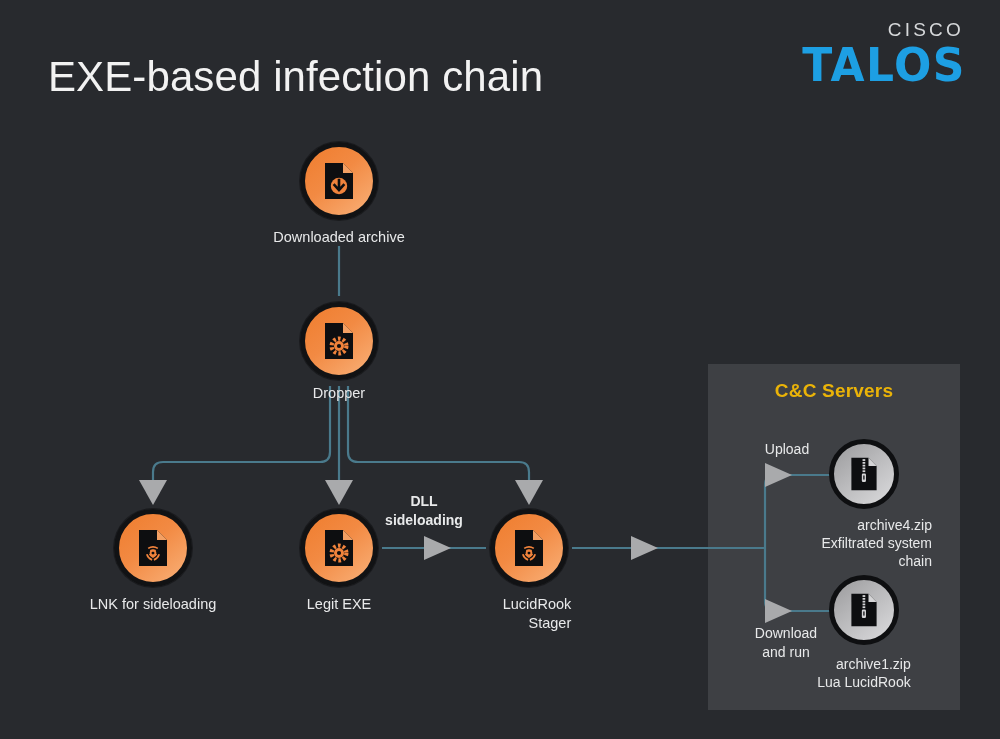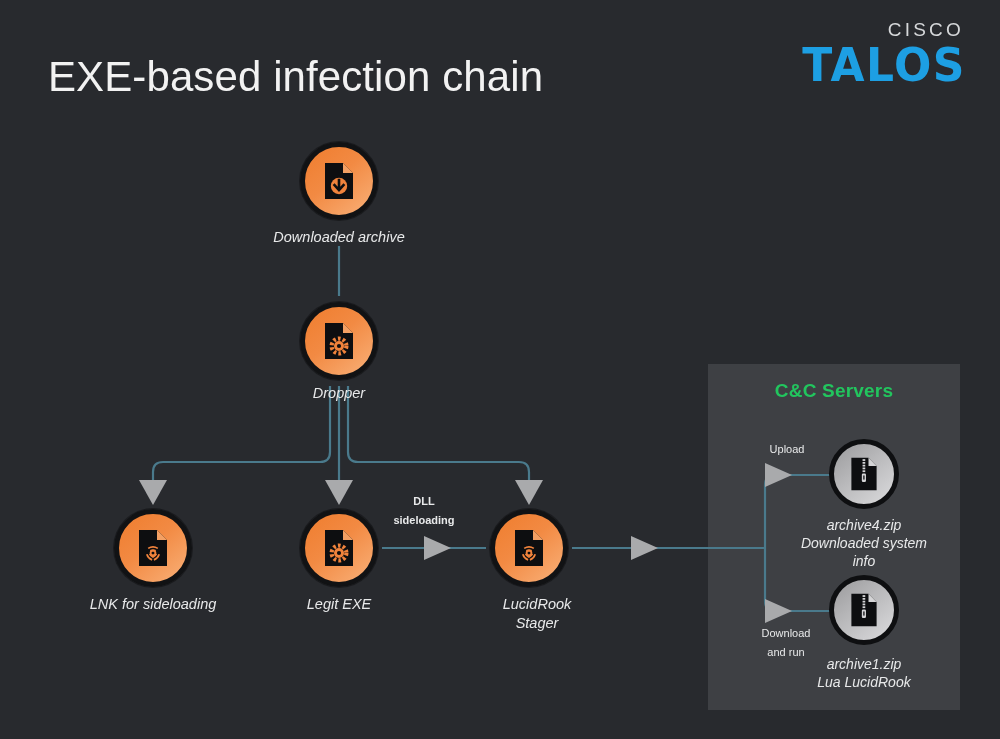--- a/index.html
+++ b/index.html
@@ -64,21 +64,21 @@
     height: 346px;
     background: #3e4044;
   }
   #cc-panel-title {
     position: absolute;
     left: 0;
     top: 16px;
     width: 100%;
     text-align: center;
     font-size: 19px;
-    color: #22c55e;
+    color: #eab308;
     font-weight: 700;
     letter-spacing: 0.2px;
   }
 
   
   #wires {
     position: absolute;
     left: 0;
     top: 0;
     width: 1000px;
@@ -111,38 +111,37 @@
   .node-circle.silver {
     width: 70px;
     height: 70px;
     background: linear-gradient(140deg, #9a9a9c 0%, #b9b9bb 45%, #dcdcde 100%);
     border: 5px solid #0e0f11;
     box-sizing: border-box;
   }
   .node-label {
     position: absolute;
     transform: translateX(-50%);
-    text-align: center;
+    text-align: right;
     font-size: 14.5px;
     color: #e8e9ea;
     line-height: 18.5px;
     white-space: pre-line;
-    font-style: italic;
   }
   .node-label.small {
     font-size: 14px;
     line-height: 18px;
   }
 
   
   .edge-label {
     position: absolute;
     transform: translateX(-50%);
     text-align: center;
-    font-size: 11px;
+    font-size: 14px;
     color: #e8e9ea;
     line-height: 18.5px;
     white-space: pre-line;
   }
 </style>
 </head>
 <body>
 
 <div id="page-title">EXE-based infection chain</div>
 
@@ -280,21 +279,21 @@
         <rect x="18.4" y="9.7" width="3.0" height="2.0"></rect>
         <rect x="18.4" y="12.8" width="3.0" height="2.0"></rect>
         <rect x="18.4" y="15.9" width="3.0" height="2.0"></rect>
         <rect x="17.6" y="19.4" width="4.6" height="9.4" rx="1.4"></rect>
         <rect x="19.2" y="21.6" width="1.4" height="4.6" fill="#0d0e10"></rect>
       </g>
     </svg>
   </div>
 </div>
 <div class="node-label small" style="left:864px; top:516px;">archive4.zip
-Downloaded system info</div>
+Exfiltrated system chain</div>
 
 <div class="node" style="left:864px; top:610px;">
   <div class="node-circle silver">
     <svg width="36" height="36" viewBox="0 0 40 40">
       <path d="M6,2 L25,2 L34,11 L34,38 L6,38 Z" fill="#0d0e10"></path>
       <path d="M25,2 L34,11 L25,11 Z" fill="#d4d4d6"></path>
       <g fill="#d4d4d6">
         <rect x="18.4" y="3.5" width="3.0" height="2.0"></rect>
         <rect x="18.4" y="6.6" width="3.0" height="2.0"></rect>
         <rect x="18.4" y="9.7" width="3.0" height="2.0"></rect>

